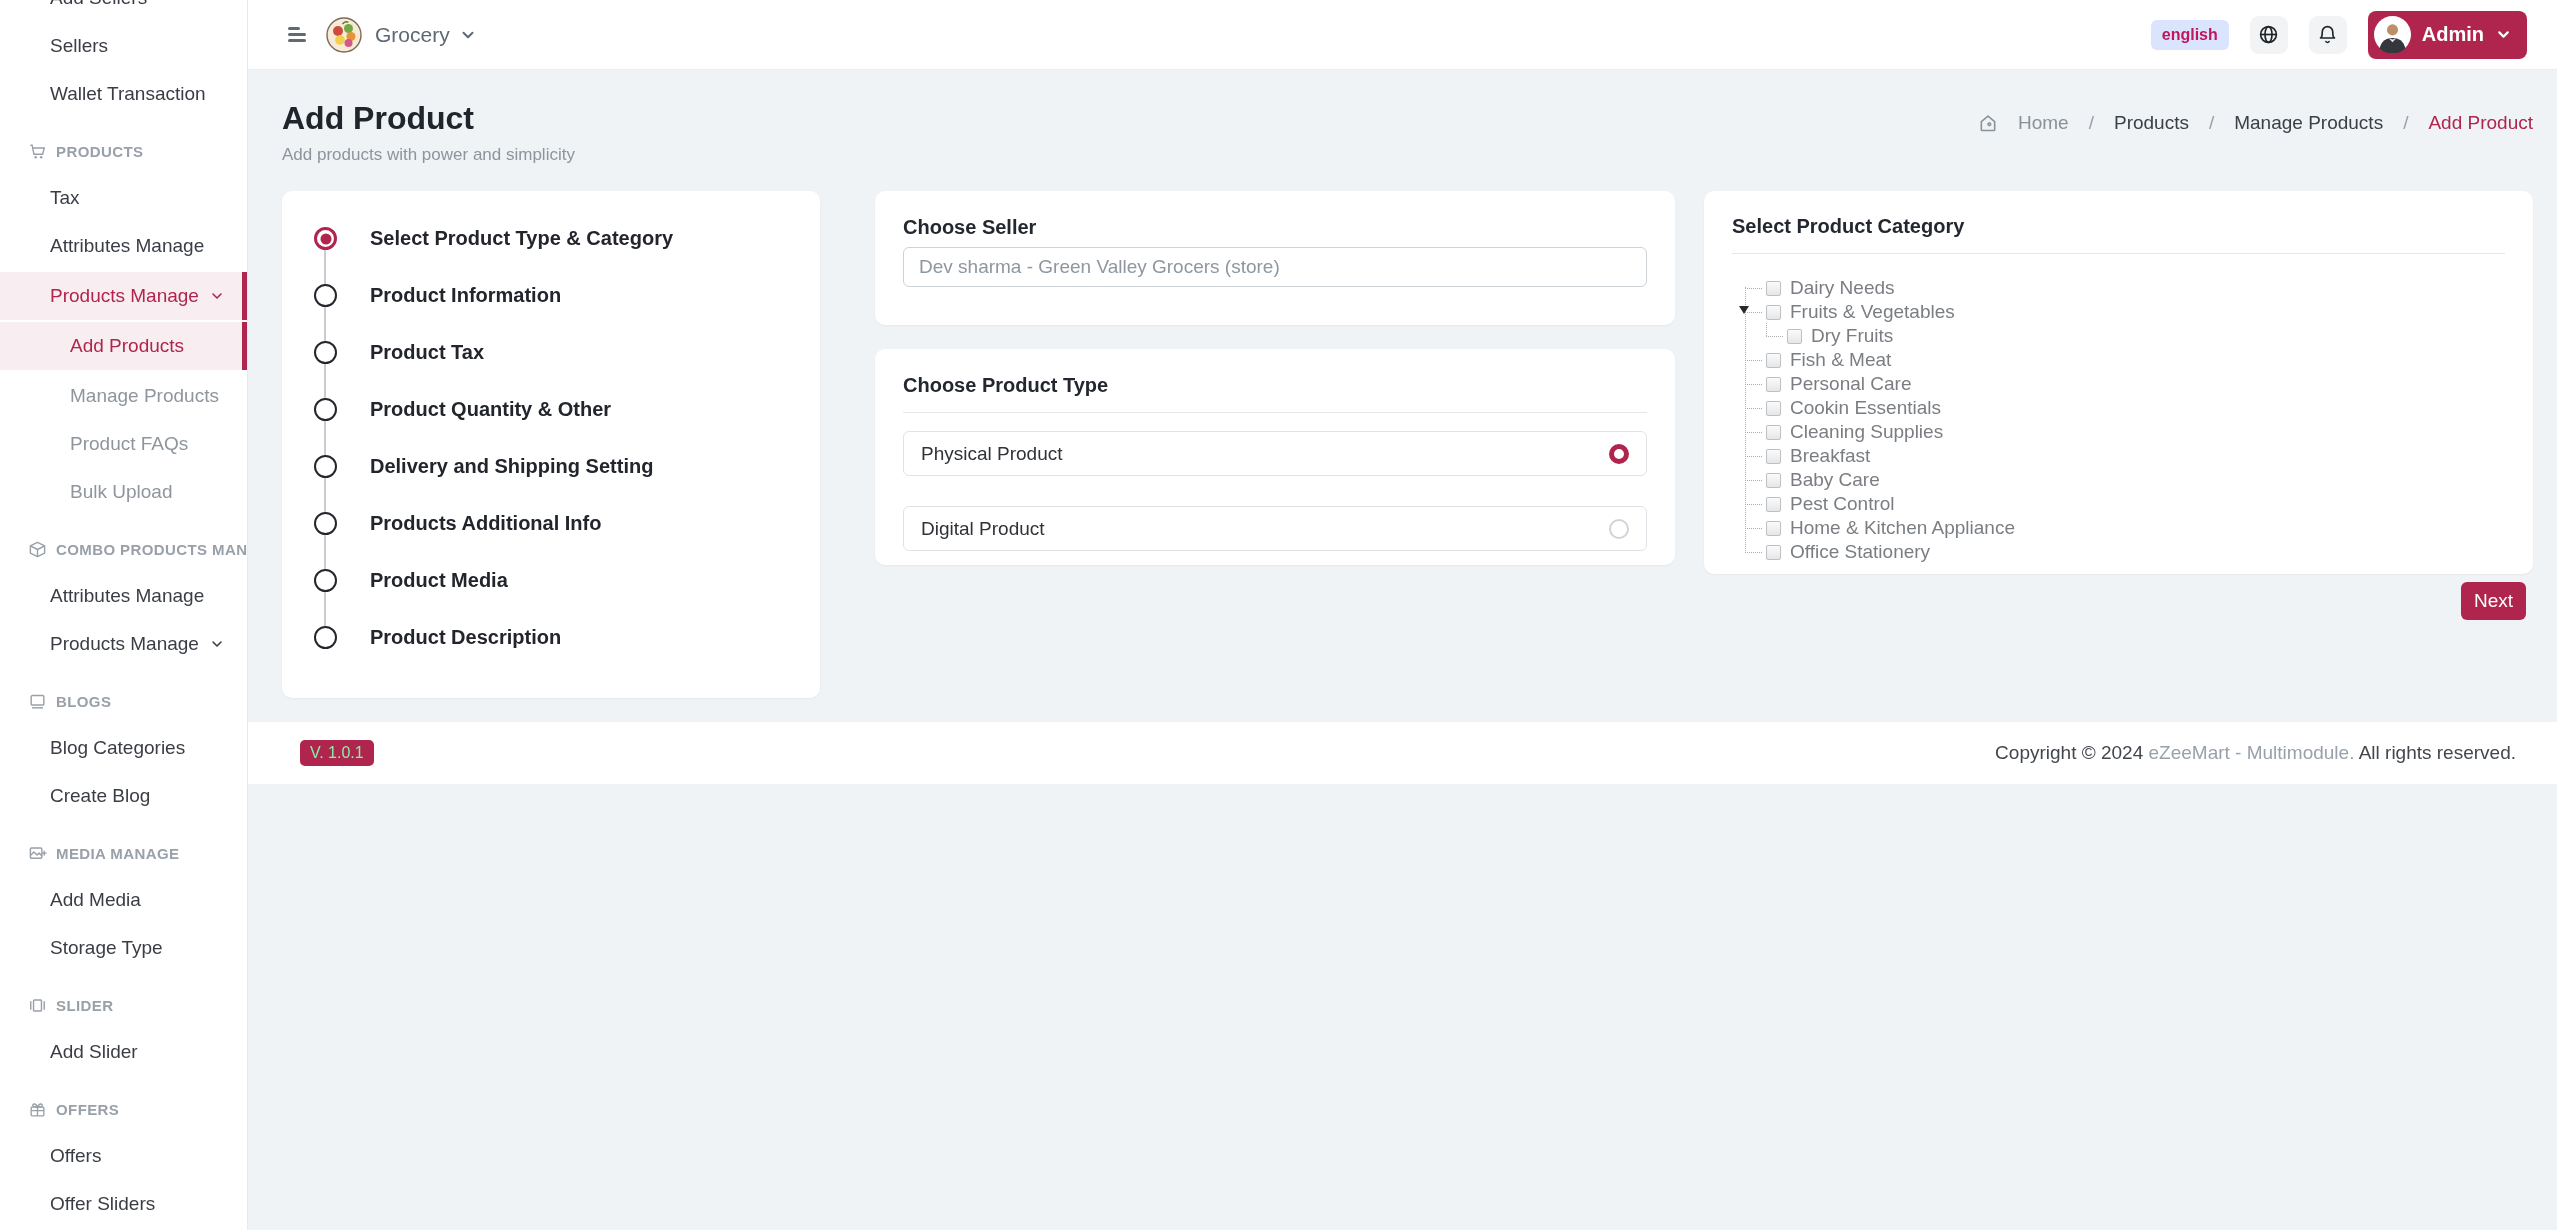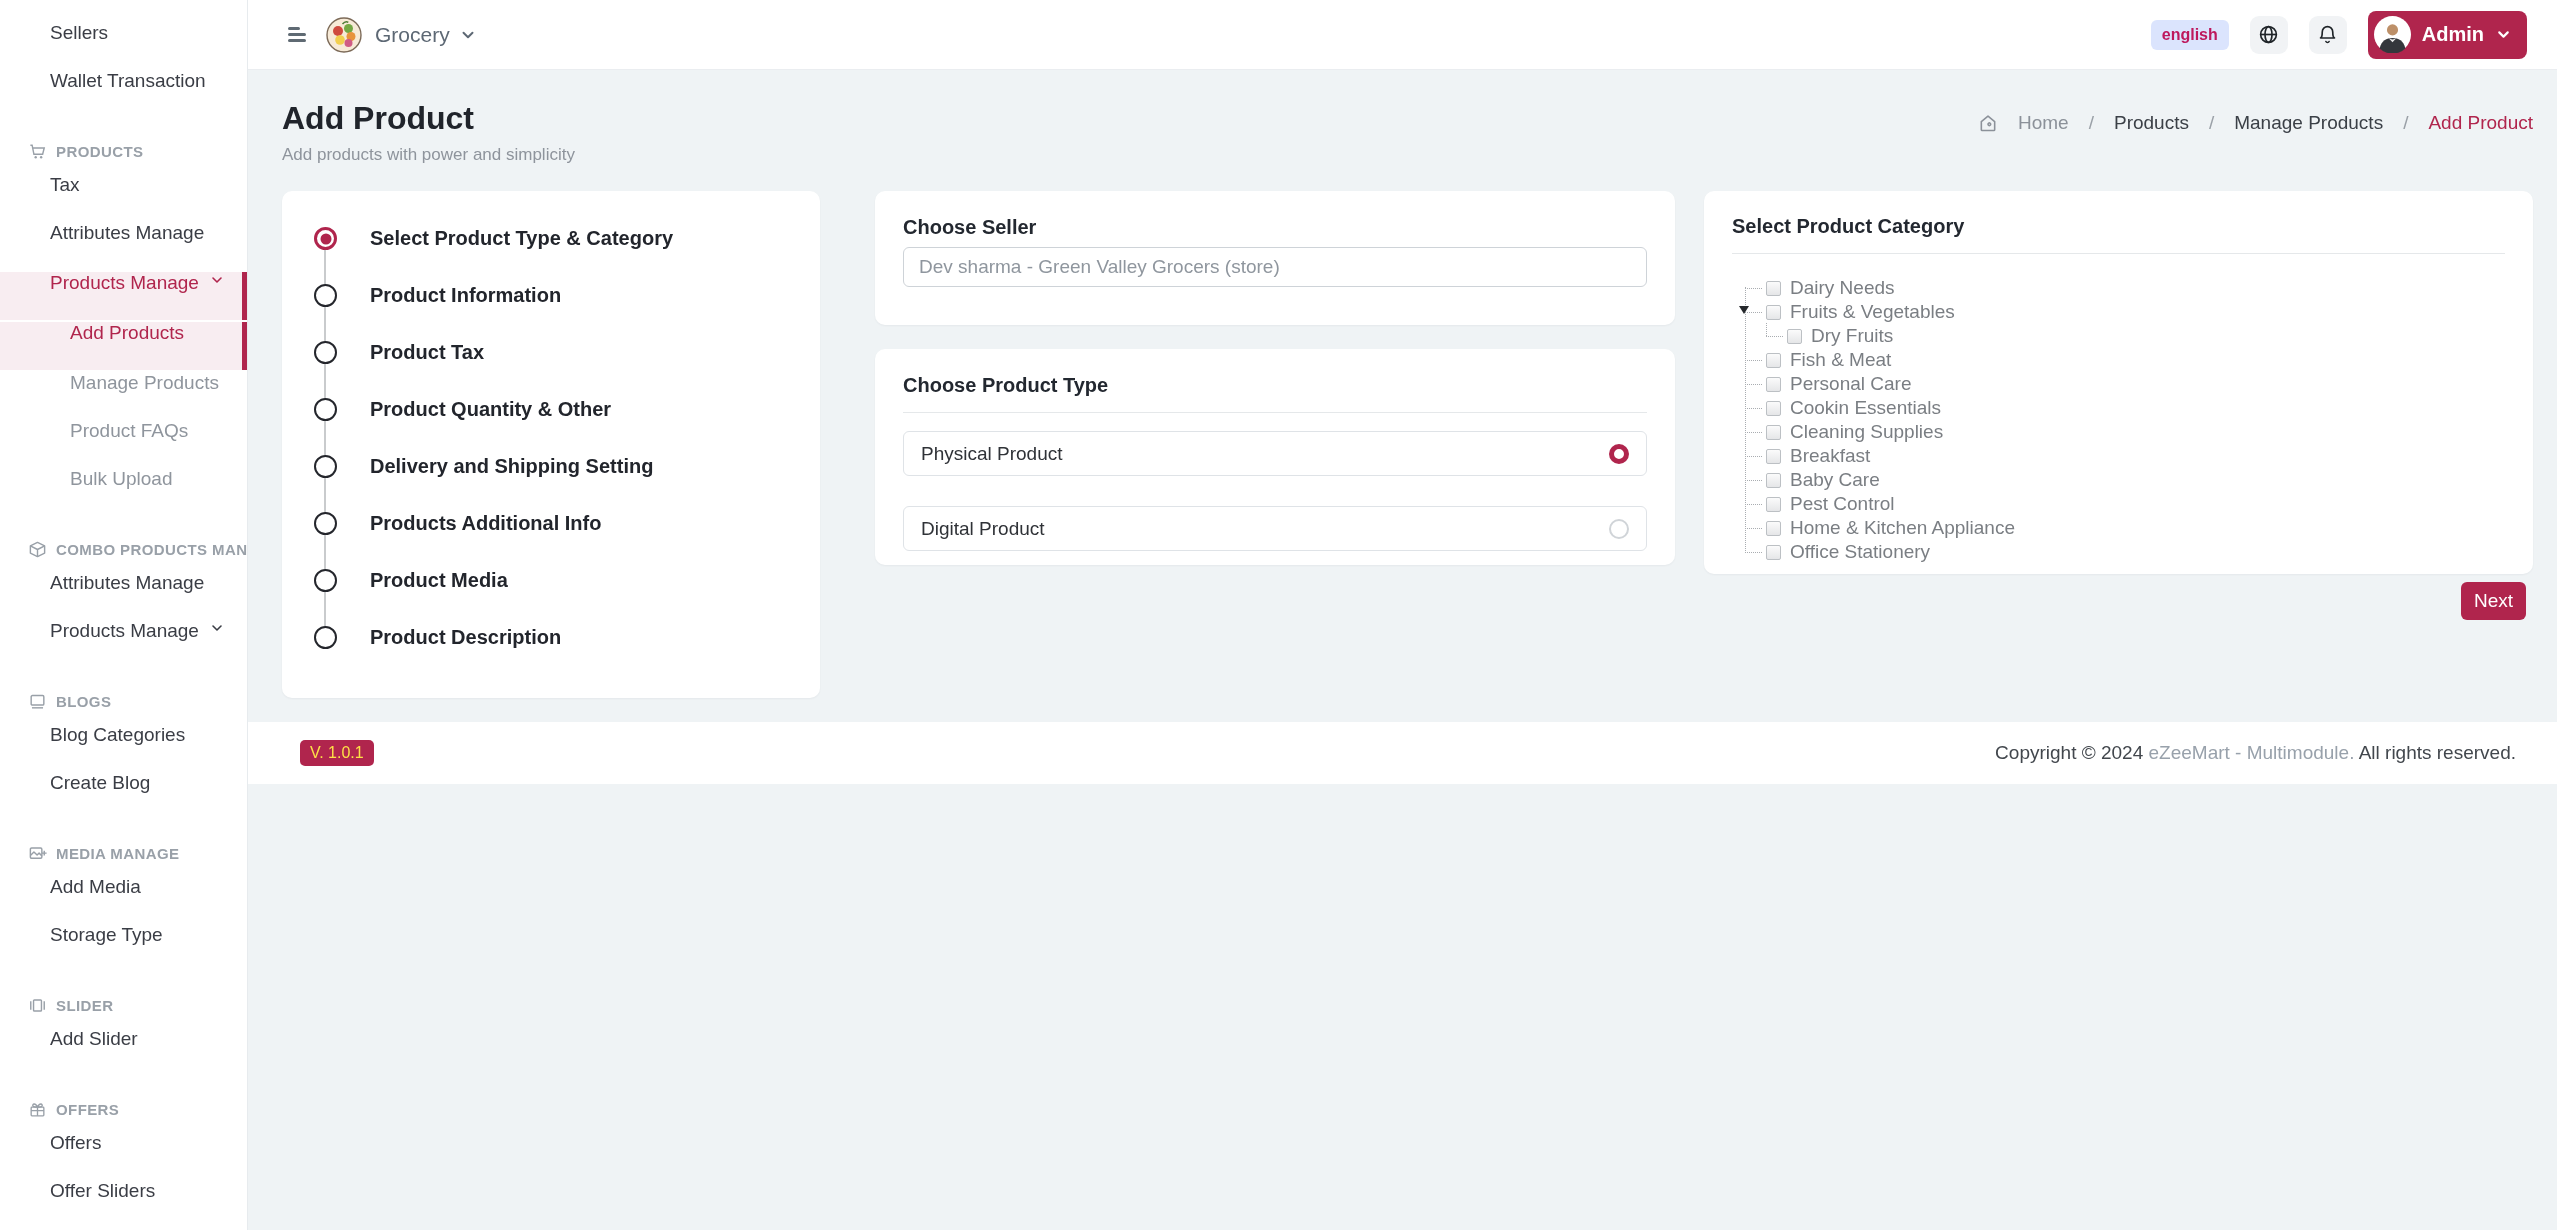--- a/index.html
+++ b/index.html
@@ -6,21 +6,21 @@
   html,body { width:2557px; height:1230px; }
   body {
     font-family: "Liberation Sans", sans-serif;
     background:#eff3f5; position:relative; overflow:hidden;
     -webkit-font-smoothing:antialiased;
   }
   
   .sidebar { position:absolute; left:0; top:0; bottom:0; width:248px; background:#fff;
              border-right:1px solid #e7ebee; overflow:hidden; z-index:3; }
   .side-nav { margin-top:-26px; }
-  .side-item { height:48px; display:flex; align-items:flex-start; padding-left:50px; padding-right:22px;
+  .side-item { height:48px; display:flex; align-items:center; padding-left:50px; padding-right:22px;
                font-size:19px; color:#3a3d45; cursor:pointer; white-space:nowrap; }
   .side-item.sub { padding-left:70px; }
   .side-item.muted { color:#8f959d; }
   .side-item.active { background:#f8edf1; color:#b0254d; box-shadow: inset -5px 0 0 #b0254d; margin:2px 0; }
   .side-item .sp { flex:1; }
   .side-item svg.chev { width:16px; height:16px; }
   .side-header { height:46px; margin-top:10px; display:flex; align-items:center; gap:9px;
                  padding-left:28px; font-size:15px; font-weight:700; color:#99a0a8; letter-spacing:.4px; white-space:nowrap;}
   .side-header svg { width:19px; height:19px; flex:none; }
   
@@ -96,21 +96,21 @@
   .t-children { position:relative; margin-left:21px; }
   .t-children::before { content:""; position:absolute; left:0; top:-1px; height:13px; border-left:1px dotted #a9adb1; }
   .t-arrow { position:absolute; left:-6px; top:6px; width:0; height:0; border-left:5.5px solid transparent;
              border-right:5.5px solid transparent; border-top:8px solid #25282c; z-index:1; }
   
   .next-btn { position:absolute; top:512px; right:31px; background:#b0254d; color:#fff; border:none;
               border-radius:6px; font-family:"Liberation Sans",sans-serif; font-size:19px; font-weight:500;
               padding:8px 13px; cursor:pointer; }
   .footer { position:absolute; left:0; right:0; top:652px; height:62px; background:#fff;
             display:flex; align-items:center; justify-content:space-between; padding:0 41px 0 52px; }
-  .version-badge { background:#b0254d; color:#fde047; font-size:16px; font-weight:500; padding:4px 10px; border-radius:5px; }
+  .version-badge { background:#b0254d; color:#86efac; font-size:16px; font-weight:500; padding:4px 10px; border-radius:5px; }
   .copyright { font-size:19px; color:#42474d; }
   .copyright .brand { color:#98a1ab; cursor:pointer; }
 </style>
 </head>
 <body>
 
 <aside class="sidebar">
   <nav class="side-nav" id="side-nav">
       <div class="side-item">
         <span>Add Sellers</span>

